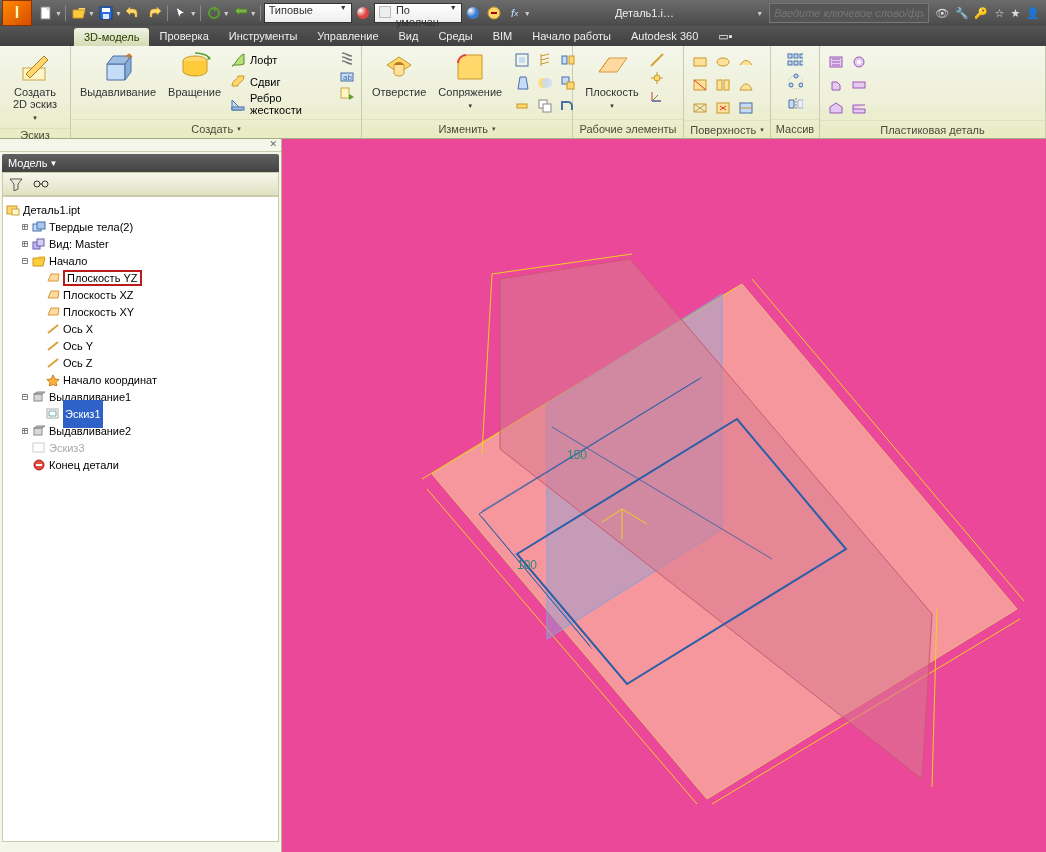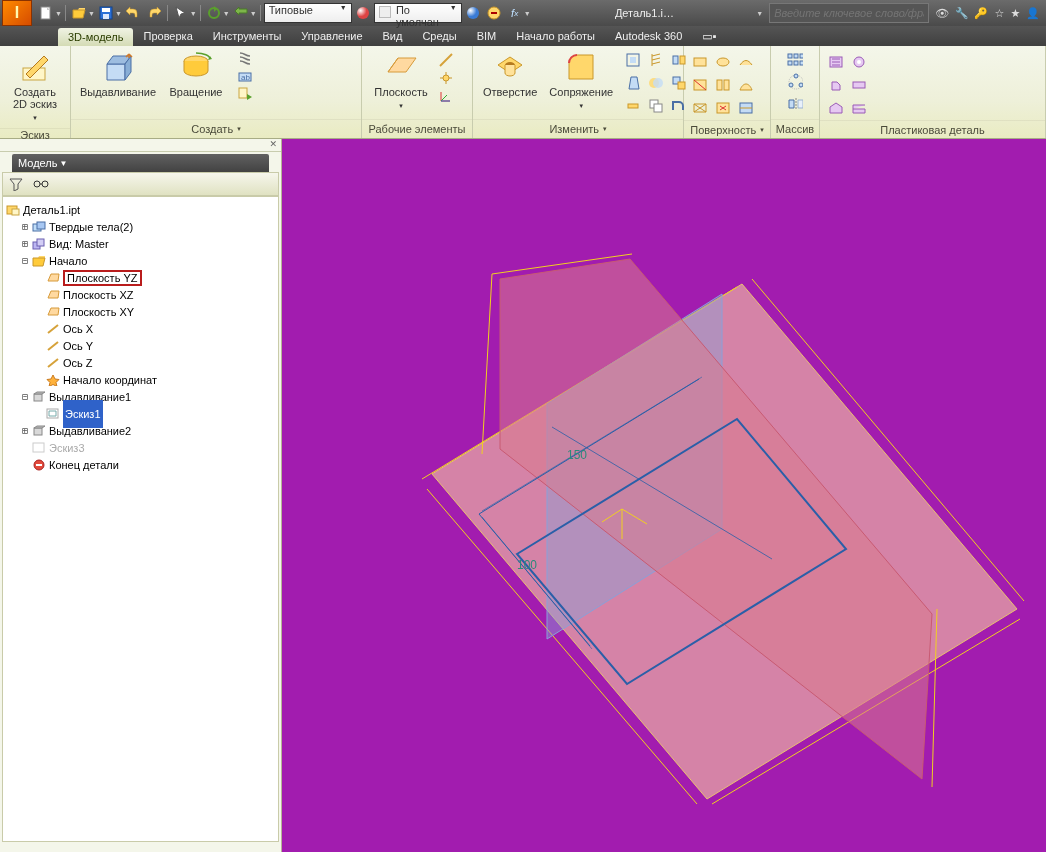--- a/index.html
+++ b/index.html
@@ -9,53 +9,53 @@
 .titlebar .logo::before{content:"I";font-size:16px;color:#fff9b0;font-weight:bold;position:relative;top:-3px}
 .qat{display:flex;align-items:center;gap:1px;height:100%}
 .qat-btn{width:20px;height:20px;display:flex;align-items:center;justify-content:center;color:#e8e8e8;cursor:default}
 .qat-sep{width:1px;height:16px;background:#888;margin:0 2px}
 .qat-drop{font-size:7px;color:#ccc;margin-left:-2px}
 .qat-input{height:18px;background:linear-gradient(#fff,#eee);border:1px solid #333;color:#333;padding:0 4px;font-size:11px;display:flex;align-items:flex-start;gap:4px}
 .titlebar .doc{margin-left:auto;margin-right:auto;color:#eee;font-size:11px}
 .titlebar .search-box{width:150px;height:18px;border:1px solid #777;background:#555;color:#bbb;font-style:italic;font-size:11px;padding:0 4px}
 .titlebar .right-icons{display:flex;gap:6px;padding:0 6px;color:#ddd}
 
-.menubar{height:20px;background:linear-gradient(#555,#3f3f3f);display:flex;align-items:stretch;padding-left:58px;color:#eee}
+.menubar{height:20px;background:linear-gradient(#555,#3f3f3f);display:flex;align-items:stretch;padding-left:74px;color:#eee}
 .tab{padding:0 10px;display:flex;align-items:center;font-size:11px;cursor:default}
 .tab.active{background:linear-gradient(#f0f3e4,#d4dbb5);color:#2b3d00;border-radius:3px 3px 0 0;margin-top:2px}
 
 .ribbon{height:92px;background:linear-gradient(#f4f6ea,#eef0d9 60%,#e9ebc2);border-bottom:1px solid #a8ac85;display:flex}
 .panel{border-right:1px solid #c8ccae;display:flex;flex-direction:column}
 .panel-body{flex:1;display:flex;align-items:flex-start;padding:2px 6px;gap:4px}
 .panel-title{height:18px;font-size:11px;color:#4a4a3a;text-align:center;border-top:1px solid rgba(0,0,0,.05);display:flex;align-items:center;justify-content:center;gap:4px}
 .big-btn{display:flex;flex-direction:column;align-items:center;gap:2px;padding:2px 4px;text-align:center;width:60px}
 .big-icon{width:34px;height:34px;display:flex;align-items:center;justify-content:center}
 .big-label{font-size:11px;line-height:12px;color:#333}
 .small-row{display:flex;align-items:center;gap:4px;height:20px}
 .small-icon{width:16px;height:16px;display:flex;align-items:center;justify-content:center}
 .col{display:flex;flex-direction:column;gap:2px}
 .grid3{display:flex;flex-direction:column;gap:3px}
 .grid3-row{display:flex;gap:3px}
 .grid3-row .small-icon{width:18px;height:18px;border:1px solid transparent}
 
 .main{display:flex;height:713px}
 .browser-wrap{width:282px;display:flex;flex-direction:column;background:#f4f6ea;border-right:1px solid #b5b794}
 .browser-x{height:12px;text-align:right;font-size:9px;color:#666;padding-right:4px;border-bottom:1px solid #c8ccae}
-.browser-hdr{height:18px;background:linear-gradient(#616161,#424242);color:#fff;font-size:11px;display:flex;align-items:center;padding:0 6px;border-radius:2px 2px 0 0;margin:2px 12px 0}
+.browser-hdr{height:18px;background:linear-gradient(#616161,#424242);color:#fff;font-size:11px;display:flex;align-items:center;padding:0 6px;border-radius:2px 2px 0 0;margin:2px 2px 0}
 .browser-toolbar{height:22px;margin:0 2px;background:linear-gradient(#f6f6ec,#e0e2c2);border:1px solid #c9cba9;display:flex;align-items:center;gap:10px;padding:0 6px}
 .tree{flex:1;background:#fff;border:1px solid #c9cba9;margin:0 2px 10px;padding:4px 2px;overflow:auto}
 .node{display:flex;align-items:center;height:17px;white-space:nowrap}
 .exp{width:12px;text-align:center;color:#555;font-family:monospace;font-size:10px}
 .node-icon{width:16px;height:14px;display:flex;align-items:center;justify-content:center;margin-right:2px}
 .node-label{font-size:11px}
 .node-label.sel{background:#2f62c9;color:#fff;padding:8px 2px}
 .node-label.boxed{border:2px solid #b91c1c;padding:0 2px}
 .node.dim .node-label{color:#aaa}
 .ind1{padding-left:14px}.ind2{padding-left:28px}
-.viewport{flex:1;position:relative;background:#a21caf}
+.viewport{flex:1;position:relative;background:#ec4899}
 
 svg{display:block}
 </style>
 </head>
 <body>
 
 <div class="titlebar">
   <div class="logo"></div>
   <div class="qat">
     <span class="qat-btn">
@@ -217,20 +217,47 @@
         <div class="big-icon">
             <svg width="34" height="32">
               <ellipse cx="17" cy="10" rx="12" ry="5" fill="#ffd76b" stroke="#c9972b"></ellipse>
               <path d="M5 10v10a12 5 0 0024 0V10" fill="#ffcb3b" stroke="#c9972b"></path>
               <path d="M17 2a14 6 0 0114 6" fill="none" stroke="#5aa02c" stroke-width="1.5"></path>
               <path d="M31 5l-2 4 4-1z" fill="#5aa02c"></path>
             </svg>
           </div>
         <div class="big-label">Вращение</div>
         </div>
+      <div class="col" style="padding-top:2px">
+        <div class="small-row">
+            <span class="small-icon">
+              <svg width="16" height="16">
+                <path d="M2 14c4-2 6-10 12-12v10c-6 2-8 0-12 2z" fill="#b7e07c" stroke="#5c8a2a"></path>
+              </svg>
+            </span>
+            <span>Лофт</span>
+          </div>
+        <div class="small-row">
+            <span class="small-icon">
+              <svg width="16" height="16">
+                <path d="M2 12c0-6 6-6 6-10h6c0 6-6 6-6 10z" fill="#ffd76b" stroke="#c9972b"></path>
+              </svg>
+            </span>
+            <span>Сдвиг</span>
+          </div>
+        <div class="small-row">
+            <span class="small-icon">
+              <svg width="16" height="16">
+                <path d="M2 14V4l10 10z" fill="#c4dcf5" stroke="#4a6fa5"></path>
+                <rect x="2" y="11" width="12" height="3" fill="#9dbde0" stroke="#4a6fa5"></rect>
+              </svg>
+            </span>
+            <span>Ребро жесткости</span>
+          </div>
+      </div>
       <div class="col" style="padding-top:2px;margin-left:4px">
         <span class="small-icon">
             <svg width="16" height="16">
               <path d="M3 3c5 0 5 3 10 3M3 7c5 0 5 3 10 3M3 11c5 0 5 3 10 3" fill="none" stroke="#777" stroke-width="1.5"></path>
             </svg>
           </span>
         <span class="small-icon">
             <svg width="16" height="16">
               <rect x="2" y="5" width="12" height="8" fill="#c4dcf5" stroke="#4a6fa5"></rect>
               <text x="4" y="12" font-size="8" fill="#4a6fa5">ab</text>
@@ -241,54 +268,20 @@
               <rect x="2" y="2" width="8" height="10" fill="#fff6c8" stroke="#c9a542"></rect>
               <path d="M10 8l5 3-5 3z" fill="#5aa02c"></path>
             </svg>
           </span>
       </div>
     </div>
     <div class="panel-title">
         <span>Создать</span>
         <span style="font-size:7px">▾</span>
       </div>
-  </div>
-  <div class="panel" style="width:110px">
-    <div class="panel-body">
-      <div class="big-btn" style="width:58px">
-        <div class="big-icon">
-            <svg width="34" height="30">
-              <path d="M4 20L14 6h18L22 20z" fill="#ffd9a0" stroke="#d69a3a"></path>
-              <path d="M4 20L14 6" stroke="#d69a3a"></path>
-            </svg>
-          </div>
-        <div class="big-label"><span>Плоскость</span><br><span style="font-size:7px">▾</span></div>
-        </div>
-      <div class="col" style="padding-top:4px">
-        <span class="small-icon">
-            <svg width="16" height="16">
-              <path d="M2 14L14 2" stroke="#d6a23a" stroke-width="2"></path>
-            </svg>
-          </span>
-        <span class="small-icon">
-            <svg width="16" height="16">
-              <circle cx="8" cy="8" r="3" fill="#ffd76b" stroke="#c9972b"></circle>
-              <path d="M8 2v3M8 11v3M2 8h3M11 8h3" stroke="#c9972b"></path>
-            </svg>
-          </span>
-        <span class="small-icon">
-            <svg width="16" height="16">
-              <path d="M3 13V4M3 13h9M3 13l6-6" stroke="#d33" fill="none"></path>
-              <path d="M3 13l6-6" stroke="#3a3"></path>
-              <path d="M3 13h9" stroke="#36c"></path>
-            </svg>
-          </span>
-      </div>
-    </div>
-    <div class="panel-title">Рабочие элементы</div>
   </div>
   <div class="panel" style="width:210px">
     <div class="panel-body">
       <div class="big-btn" style="width:60px">
         <div class="big-icon">
             <svg width="32" height="32">
               <path d="M4 14l12-8 12 8-12 8z" fill="#ffd76b" stroke="#c9972b"></path>
               <ellipse cx="16" cy="14" rx="5" ry="3" fill="#b57a1f"></ellipse>
               <path d="M11 14v8a5 3 0 0010 0v-8" fill="#ffe29a" stroke="#c9972b"></path>
             </svg>
@@ -360,20 +353,54 @@
                 <path d="M2 12V4h6a4 4 0 014 4v4" fill="none" stroke="#4a6fa5" stroke-width="2"></path>
               </svg>
             </span>
           </div>
       </div>
     </div>
     <div class="panel-title">
         <span>Изменить</span>
         <span style="font-size:7px">▾</span>
       </div>
+  </div>
+  <div class="panel" style="width:110px">
+    <div class="panel-body">
+      <div class="big-btn" style="width:58px">
+        <div class="big-icon">
+            <svg width="34" height="30">
+              <path d="M4 20L14 6h18L22 20z" fill="#ffd9a0" stroke="#d69a3a"></path>
+              <path d="M4 20L14 6" stroke="#d69a3a"></path>
+            </svg>
+          </div>
+        <div class="big-label"><span>Плоскость</span><br><span style="font-size:7px">▾</span></div>
+        </div>
+      <div class="col" style="padding-top:4px">
+        <span class="small-icon">
+            <svg width="16" height="16">
+              <path d="M2 14L14 2" stroke="#d6a23a" stroke-width="2"></path>
+            </svg>
+          </span>
+        <span class="small-icon">
+            <svg width="16" height="16">
+              <circle cx="8" cy="8" r="3" fill="#ffd76b" stroke="#c9972b"></circle>
+              <path d="M8 2v3M8 11v3M2 8h3M11 8h3" stroke="#c9972b"></path>
+            </svg>
+          </span>
+        <span class="small-icon">
+            <svg width="16" height="16">
+              <path d="M3 13V4M3 13h9M3 13l6-6" stroke="#d33" fill="none"></path>
+              <path d="M3 13l6-6" stroke="#3a3"></path>
+              <path d="M3 13h9" stroke="#36c"></path>
+            </svg>
+          </span>
+      </div>
+    </div>
+    <div class="panel-title">Рабочие элементы</div>
   </div>
   <div class="panel" style="width:86px">
     <div class="panel-body">
         <div class="grid3" style="padding-top:4px">
       <div class="grid3-row">
             <span class="small-icon">
               <svg width="16" height="14">
                 <rect x="2" y="3" width="12" height="8" fill="#ffe29a" stroke="#c9972b"></rect>
               </svg>
             </span>

